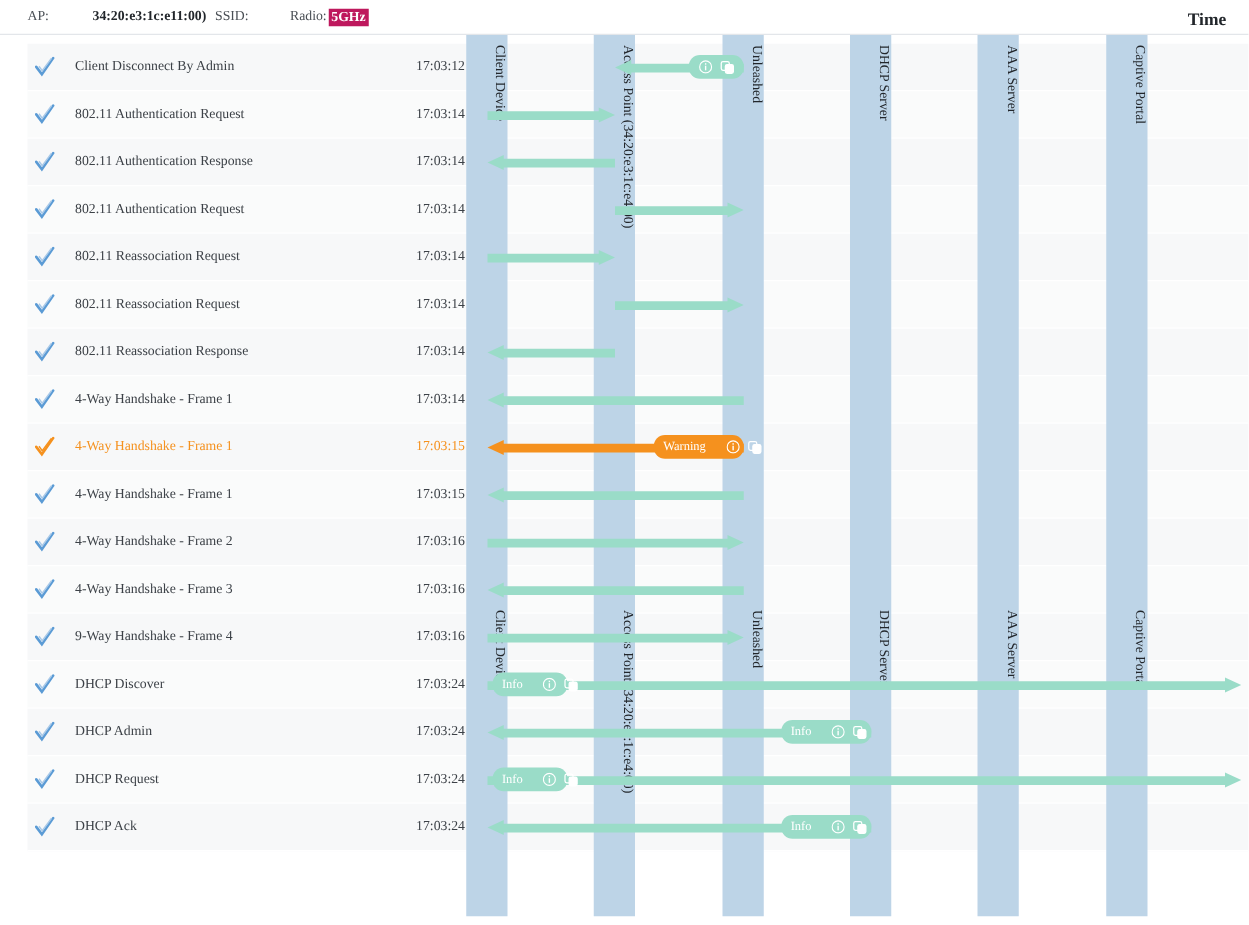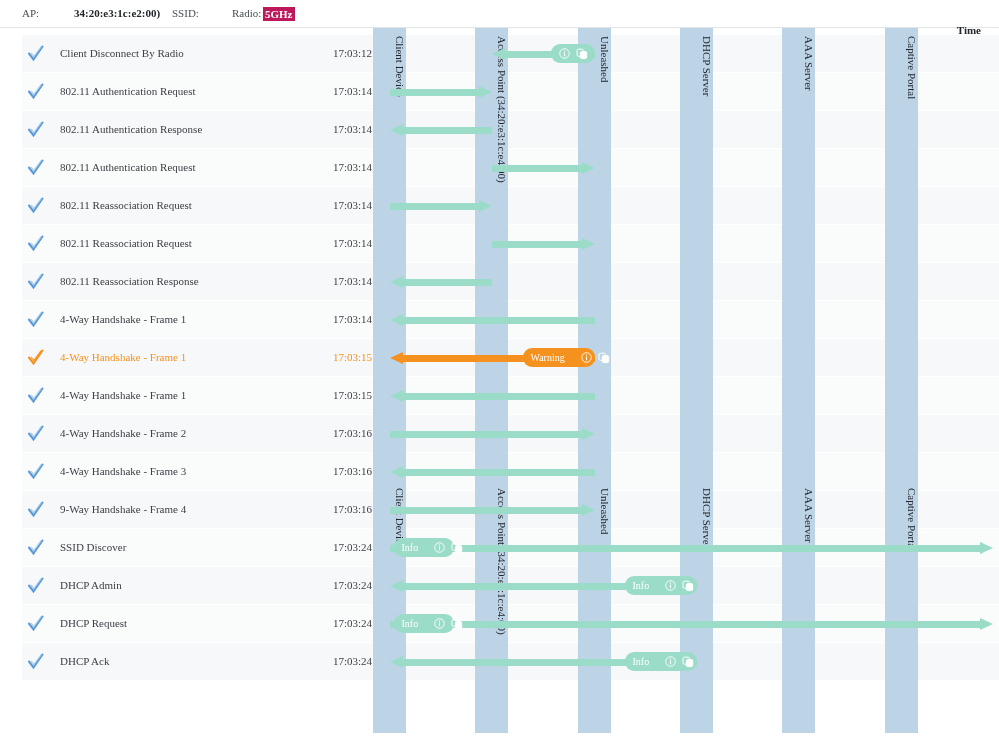--- a/index.html
+++ b/index.html
@@ -40,24 +40,24 @@
   .hdr-radio-label{ left: 232px; }
   .hdr-radio-value{
     left: 263px;
     font-weight: bold;
     color: #ffffff;
     background: #be185d;
     padding: 1px 2px;
   }
   .hdr-time {
     right: 18px;
-    font-size: 11px;
+    font-size: 14px;
     font-weight: bold;
     color: #22262b;
-    top: 24px;
+    top: 9px;
     position: absolute;
   }
 
   
   .lifelines {
     position: absolute;
     left: 0; top: 28px;
     width: 999px; height: 712px;
   }
   .lifeline {
@@ -191,38 +191,38 @@
     background: #ffffff;
   }
 </style>
 </head>
 <body>
 
 <div id="app">
 
   <div class="header">
     <span class="hdr-item hdr-ap-label">AP:</span>
-    <span class="hdr-item hdr-ap-value">34:20:e3:1c:e2:00)</span>
+    <span class="hdr-item hdr-ap-value">34:20:e3:1c:e11:00)</span>
     <span class="hdr-item hdr-ssid-label">SSID:</span>
     <span class="hdr-item hdr-ssid-value"></span>
     <span class="hdr-item hdr-radio-label">Radio:</span>
     <span class="hdr-item hdr-radio-value">5GHz</span>
     <span class="hdr-time">Time</span>
   </div>
 
   <div class="rows" id="rows-container">
       <div class="row" style="top: 7px;">
         <div class="stripe"></div>
         <div class="check">
           <svg width="16" height="18" viewBox="0 0 16 18">
             <path d="M1 8.5 L5.5 14.5 L14.5 1.5" fill="none" stroke="#5b9bd5" stroke-width="2.1" stroke-linecap="round"></path>
             <path d="M3.2 8.0 L5.8 11.6 L13.2 1.6" fill="none" stroke="#a9c9e8" stroke-width="1.1"></path>
           </svg>
         </div>
-        <div class="row-label">Client Disconnect By Radio</div>
+        <div class="row-label">Client Disconnect By Admin</div>
         <div class="row-time">17:03:12</div>
       </div>
       <div class="row alt" style="top: 45px;">
         <div class="stripe"></div>
         <div class="check">
           <svg width="16" height="18" viewBox="0 0 16 18">
             <path d="M1 8.5 L5.5 14.5 L14.5 1.5" fill="none" stroke="#5b9bd5" stroke-width="2.1" stroke-linecap="round"></path>
             <path d="M3.2 8.0 L5.8 11.6 L13.2 1.6" fill="none" stroke="#a9c9e8" stroke-width="1.1"></path>
           </svg>
         </div>
@@ -351,21 +351,21 @@
         <div class="row-time">17:03:16</div>
       </div>
       <div class="row alt" style="top: 501px;">
         <div class="stripe"></div>
         <div class="check">
           <svg width="16" height="18" viewBox="0 0 16 18">
             <path d="M1 8.5 L5.5 14.5 L14.5 1.5" fill="none" stroke="#5b9bd5" stroke-width="2.1" stroke-linecap="round"></path>
             <path d="M3.2 8.0 L5.8 11.6 L13.2 1.6" fill="none" stroke="#a9c9e8" stroke-width="1.1"></path>
           </svg>
         </div>
-        <div class="row-label">SSID Discover</div>
+        <div class="row-label">DHCP Discover</div>
         <div class="row-time">17:03:24</div>
       </div>
       <div class="row" style="top: 539px;">
         <div class="stripe"></div>
         <div class="check">
           <svg width="16" height="18" viewBox="0 0 16 18">
             <path d="M1 8.5 L5.5 14.5 L14.5 1.5" fill="none" stroke="#5b9bd5" stroke-width="2.1" stroke-linecap="round"></path>
             <path d="M3.2 8.0 L5.8 11.6 L13.2 1.6" fill="none" stroke="#a9c9e8" stroke-width="1.1"></path>
           </svg>
         </div>

